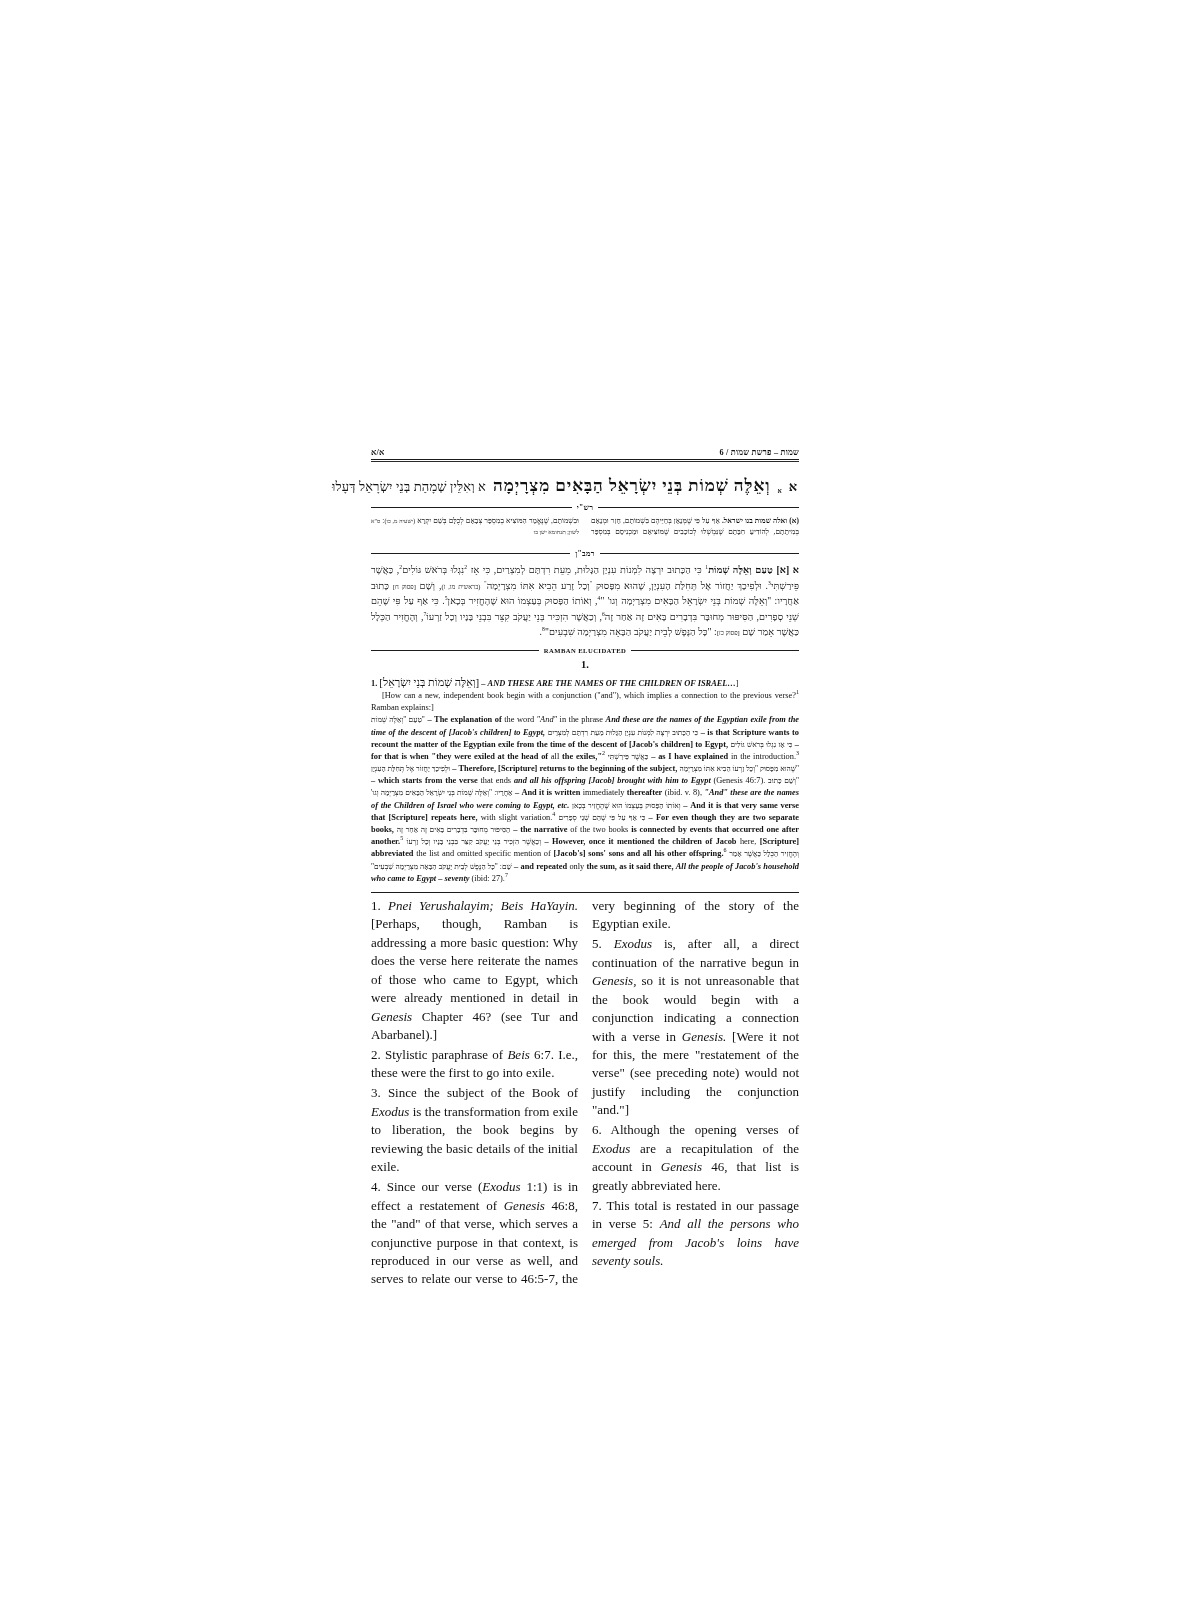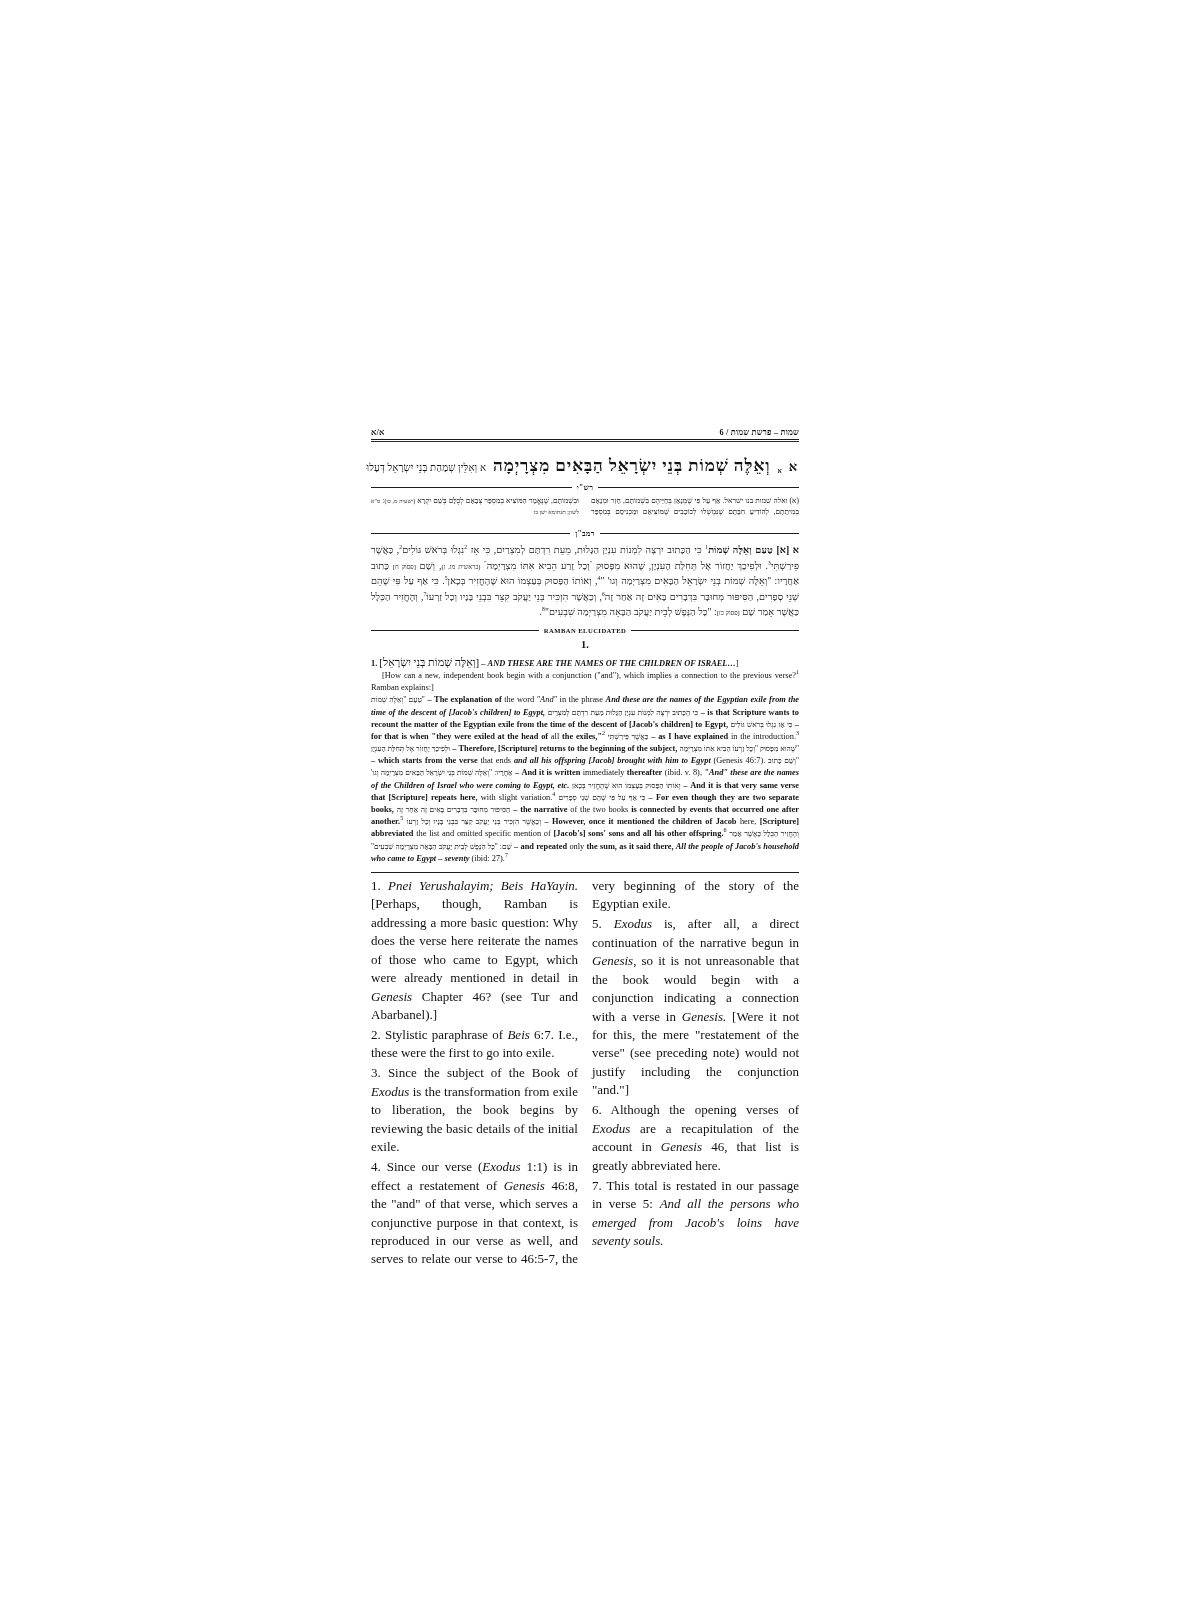--- a/index.html
+++ b/index.html
@@ -21,21 +21,21 @@
     position: absolute;
     left: 0; top: 0;
     width: 1200px;
     height: 1600px;
     background: #ffffff;
   }
 
   #content {
     position: absolute;
     left: 371px;
-    top: 428px;
+    top: 448px;
     width: 428px;
     height: 680px;
   }
 
   
   .runhead {
     display: flex;
     justify-content: space-between;
     align-items: flex-end;
     font-size: 8.2px;
@@ -80,21 +80,21 @@
     padding-bottom: 2px;
   }
   .verse-heb {
     font-size: 17px;
     font-weight: bold;
     letter-spacing: .9px;
     line-height: 1.25;
     white-space: nowrap;
   }
   .targum {
-    font-size: 10px;
+    font-size: 13px;
     line-height: 1.2;
     letter-spacing: .15px;
     white-space: nowrap;
     padding-bottom: 2px;
     align-self: flex-end;
   }
 
   
   .divider {
     display: flex;
@@ -126,21 +126,21 @@
     direction: rtl;
     font-size: 7.3px;
     line-height: 1.5;
     text-align: justify;
     letter-spacing: .05px;
     column-count: 2;
     column-gap: 12px;
     column-fill: auto;
     height: 26px;
   }
-  .rashi b { font-weight: normal; }
+  .rashi b { font-weight: bold; }
   .rashi .tiny { font-size: 5.8px; }
 
   
   .ramban-heb {
     direction: rtl;
     font-size: 9.6px;
     line-height: 1.62;
     text-align: justify;
     text-align-last: right;
     letter-spacing: .1px;

